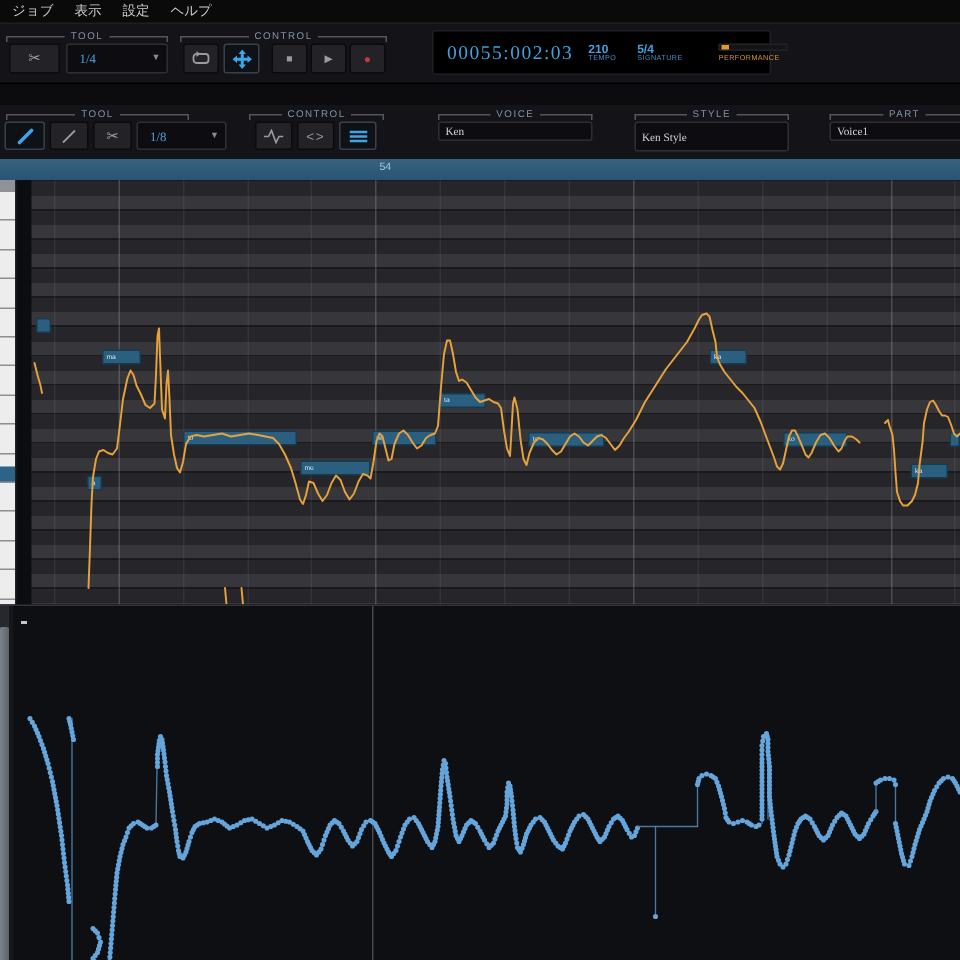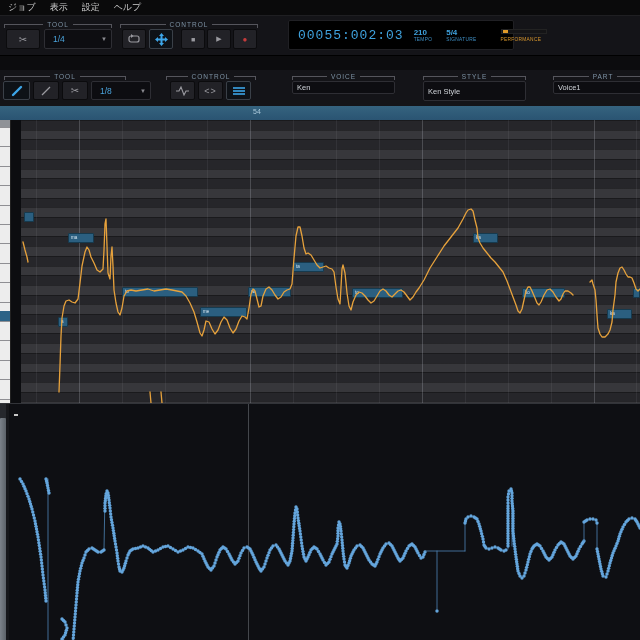--- a/index.html
+++ b/index.html
@@ -14,25 +14,25 @@
   .toolbar{background:#141418;border-bottom:1px solid #000;}
   .frame{display:flex;align-items:center;color:#7e93a5;font-size:6.5px;letter-spacing:1px;height:6px;}
   .frame::before,.frame::after{content:'';flex:1;border-top:1px solid #55555c;height:3px;margin-top:3px;}
   .frame::before{border-left:1px solid #55555c;margin-right:4px;}
   .frame::after{border-right:1px solid #55555c;margin-left:4px;}
   .btn{position:absolute;background:#222227;border:1px solid #0b0b0d;border-radius:2px;
        display:flex;align-items:center;justify-content:center;color:#9a9aa0;font-size:10px;box-sizing:border-box;}
   .btn.active{background:#0e1217;border:1px solid #3a4048;}
   .dd{position:absolute;background:#0d0d11;border:1px solid #2e2e34;border-radius:2px;display:flex;
       align-items:center;box-sizing:border-box;}
-  .dd .val{color:#4aa3dc;font-size:8.5px;padding-left:8px;flex:1;}
+  .dd .val{color:#4aa3dc;font-size:8.5px;padding-left:8px;flex:1;font-family:Liberation Serif, serif;}
   .dd .chev{color:#8a8a90;font-size:6px;padding-right:4px;}
   
   .transport{position:absolute;background:#000;border:1px solid #202024;border-radius:2px;display:flex;align-items:center;}
-  .t-time{font-family:Liberation Mono, monospace;font-size:13px;color:#3fa2de;padding:0 10px 0 9px;letter-spacing:1px;}
+  .t-time{font-family:Liberation Serif, serif;font-size:13px;color:#3fa2de;padding:0 10px 0 9px;letter-spacing:1px;}
   .t-block{display:flex;flex-direction:column;align-items:flex-start;margin-right:14px;}
   .t-val{font-size:8px;color:#3fa2de;font-weight:bold;}
   .t-lab{font-size:4.8px;color:#3f8fc4;letter-spacing:.3px;}
   .t-sep{width:1px;height:22px;background:#26262b;margin-right:10px;}
   .perf{display:flex;flex-direction:column;gap:3px;padding-right:10px;}
   .perf .meter{width:44px;height:3px;background:#141416;border:1px solid #222;position:relative;}
   .perf .meter i{position:absolute;left:1px;top:0;width:5px;height:100%;background:#e09a28;}
   .perf .plab{font-size:4.8px;color:#d8962c;letter-spacing:.3px;}
   
   .tabrow{left:0;top:55px;width:640px;height:15px;background:#09090b;display:flex;}

